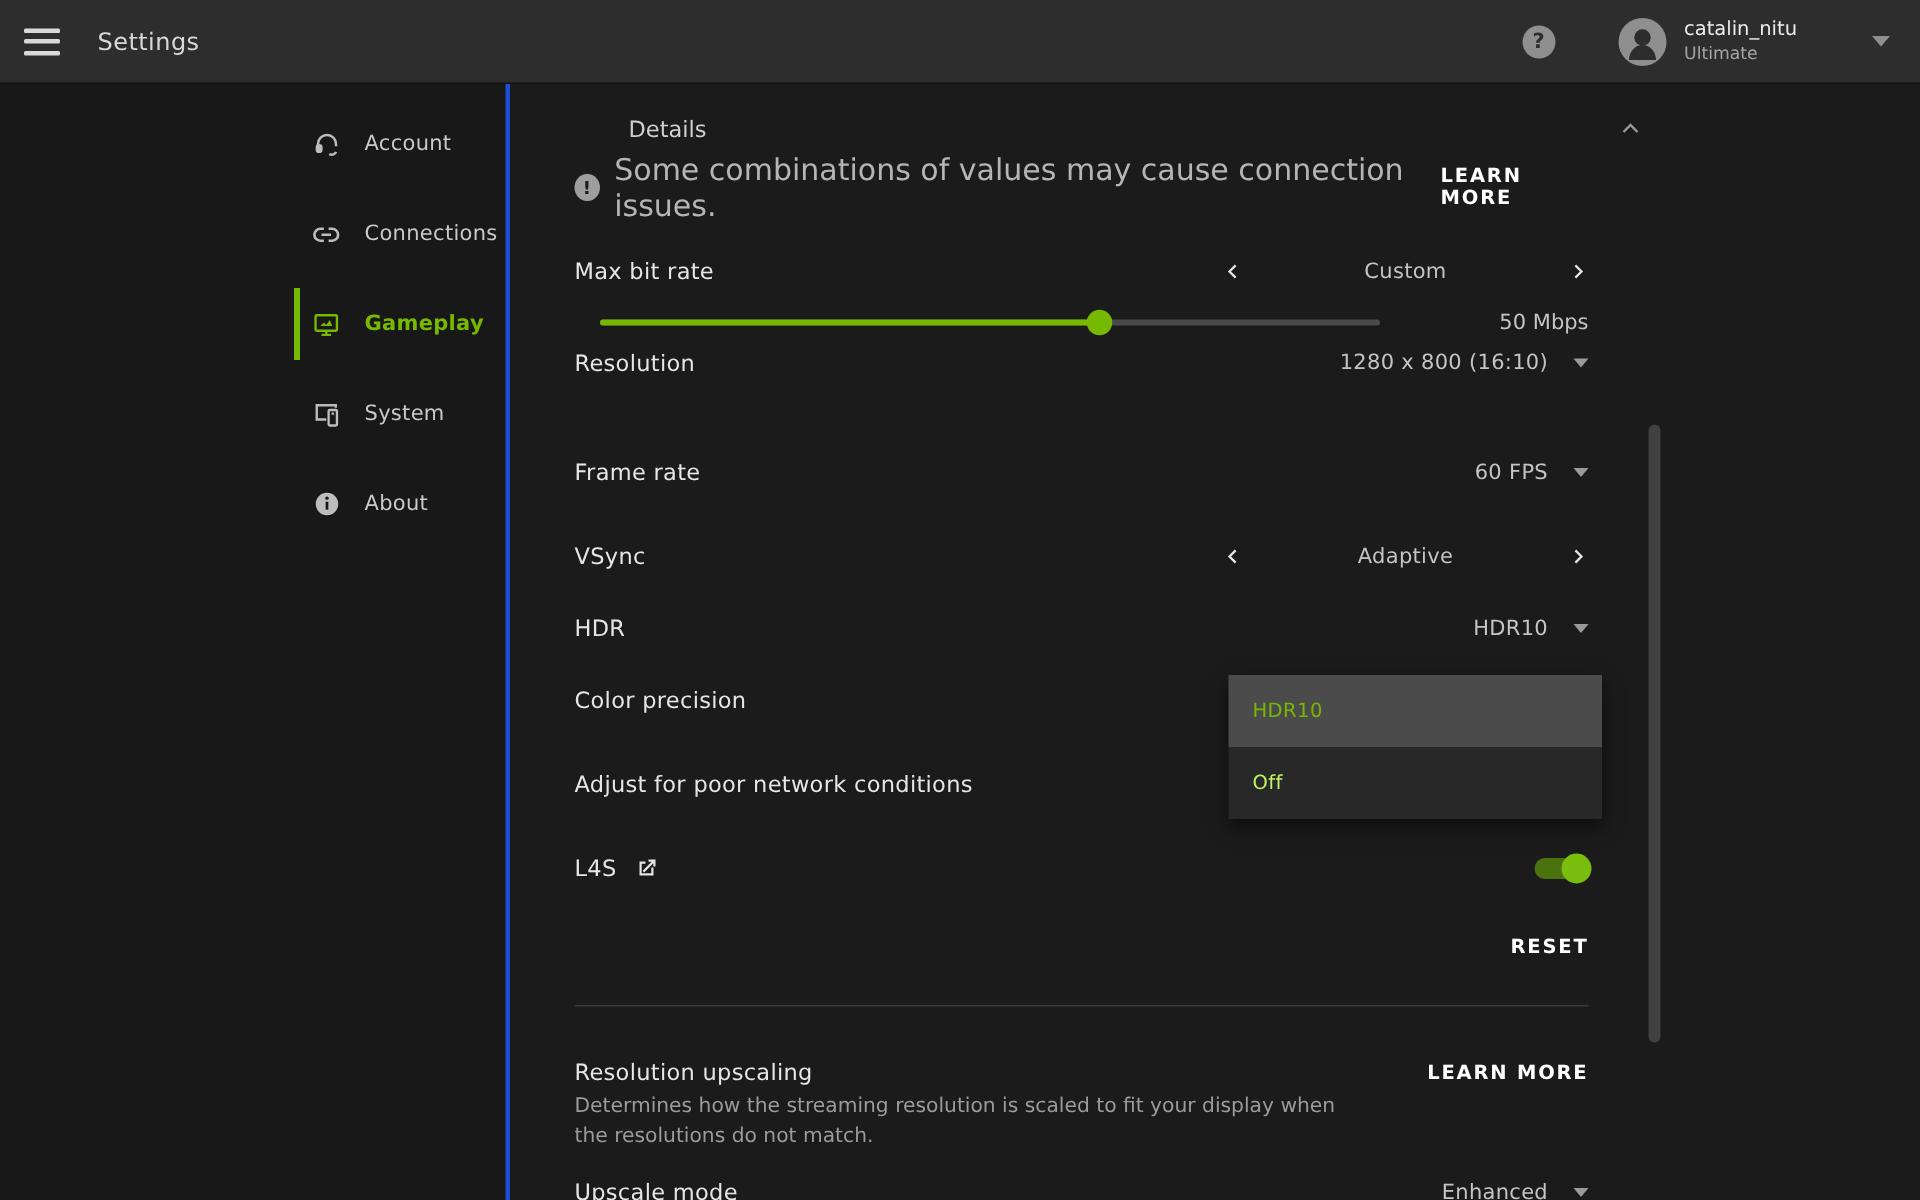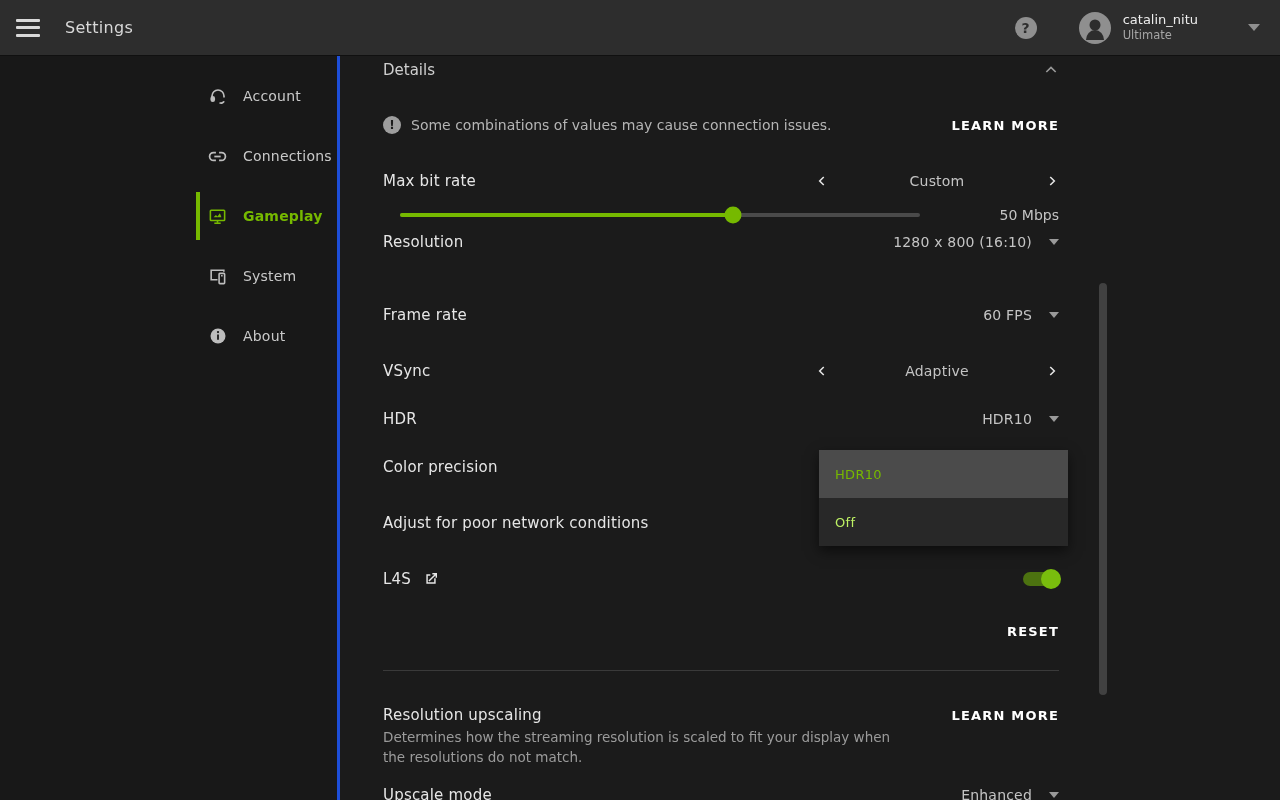--- a/index.html
+++ b/index.html
@@ -81,21 +81,21 @@
   .tri-down {
     width:0; height:0;
     border-left:5.5px solid transparent; border-right:5.5px solid transparent; border-top:6.5px solid #9a9a9a;
   }
 
   
   .warn-icon {
     width:18px; height:18px; border-radius:50%; background:#9e9e9e; color:#1b1b1b;
     font-size:12px; font-weight:bold; display:flex; align-items:center; justify-content:center; margin-right:10px;
   }
-  .warn-text { font-size:14px; color:#b5b5b5; }
+  .warn-text { font-size:20px; color:#b5b5b5; }
 
   
   .slider-row { height:24px; }
   .slider-track { position:relative; margin-left:17px; width:520px; height:4px; background:#4a4a4a; border-radius:2px; cursor:pointer; }
   .slider-fill { position:absolute; left:0; top:0; height:4px; background:#76b900; border-radius:2px; }
   .slider-thumb {
     position:absolute; top:50%; transform:translate(-50%,-50%);
     width:17px; height:17px; border-radius:50%; background:#76b900; cursor:pointer;
   }
   .slider-value { margin-left:auto; font-size:14px; color:#c4c4c4; }
@@ -208,21 +208,21 @@
         </svg>
       </span>
       <span class="nav-label">About</span>
     </div>
 
   </div>
 </div>
 
 <div class="content">
 
-  <div class="row" style="top:0;">
+  <div class="row" style="top:16px;margin-left:36px;">
     <span class="section-title">Details</span>
     <span class="chev-svg" style="margin-left:auto;">
       <svg width="16" height="16" viewBox="0 0 24 24" fill="none" stroke="#9a9a9a" stroke-width="2.4">
           <polyline points="5,15 12,8 19,15"></polyline>
         </svg>
     </span>
   </div>
 
   <div class="row" style="top:55px;">
     <span class="warn-icon">!</span>

